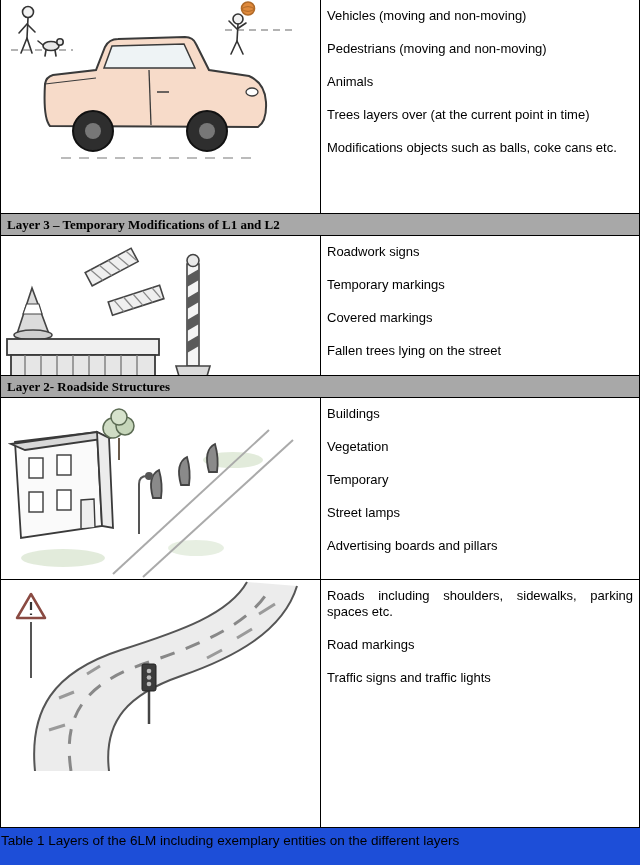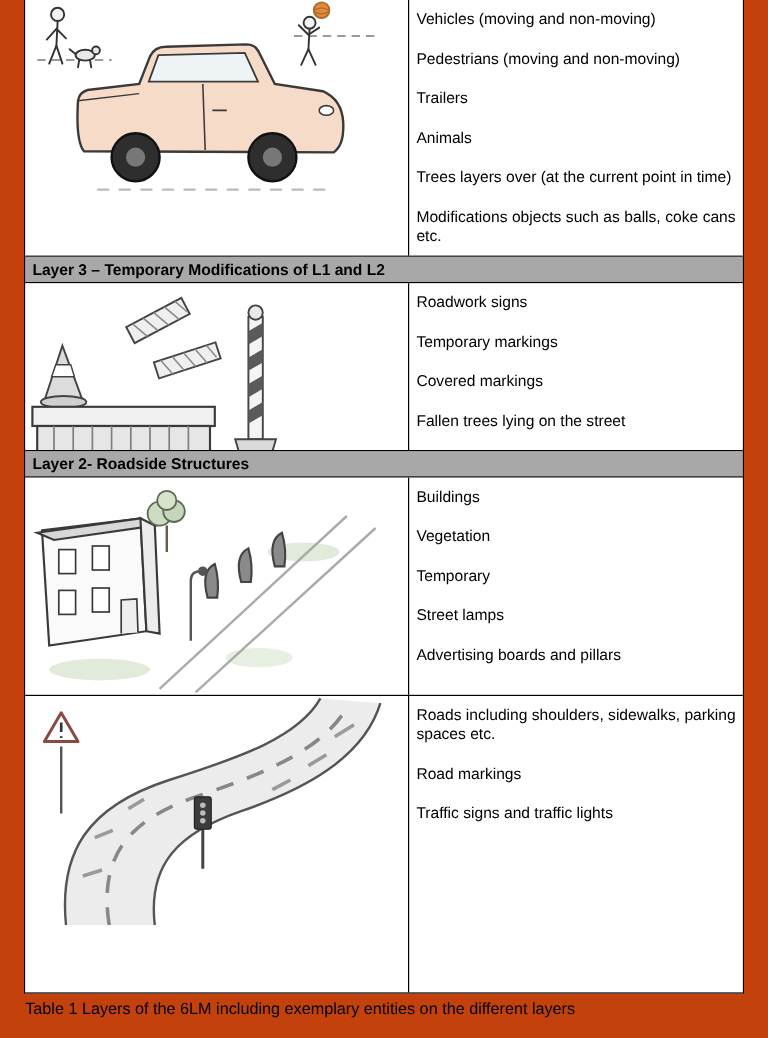--- a/index.html
+++ b/index.html
@@ -1,30 +1,30 @@
 <!DOCTYPE html>
 <html><head>
 <meta charset="utf-8">
 <style>
   * { margin:0; padding:0; box-sizing:border-box; }
   html,body { background:#ffffff; }
   body {
     width:640px; height:865px; overflow:hidden;
     font-family:"Liberation Sans", sans-serif; color:#000;
   }
-  .page { width:640px; height:865px; padding:0 20px; background:#c2410c; }
+  .page { width:640px; height:865px; padding:0 0; background:#1d4ed8; }
   .layers-table { border-left:1px solid #000; border-right:1px solid #000; }
   .content-row { display:flex; border-bottom:1px solid #000; background:#fff; }
   .sketch-cell { width:320px; border-right:1px solid #000; overflow:hidden; position:relative; }
   .sketch-cell svg { display:block; margin:0 auto; }
   .text-cell { flex:1; padding:8px 6px 0 6px; }
   .item { font-size:13px; line-height:16px; margin-bottom:17px; text-align:justify; }
   .header-row {
     height:22px; background:#a8a8a8; border-bottom:1px solid #000;
-    display:flex; align-items:center; padding-left:6px;
+    display:flex; align-items:center; padding-left:6px;font-family:Liberation Serif, serif;
   }
   .header-row span { font-size:13px; font-weight:bold; }
   .caption { font-size:13.5px; padding:5px 1px 0 1px; }
   .h214{height:214px}.h184{height:140px}.h182{height:182px}.h192{height:248px}
 </style>
 </head>
 <body>
 
 <div class="page">
   <div class="layers-table">
@@ -61,21 +61,20 @@
             <circle cx="92" cy="131" r="8" fill="#777"></circle>
             <circle cx="206" cy="131" r="20" fill="#2e2e2e" stroke="#111" stroke-width="2"></circle>
             <circle cx="206" cy="131" r="8" fill="#777"></circle>
             <path d="M60,158 h190" stroke="#bbb" stroke-width="2" stroke-dasharray="10 8"></path>
           </g>
         </svg>
       </div>
       <div class="text-cell">
         <p class="item">Vehicles (moving and non-moving)</p>
         <p class="item">Pedestrians (moving and non-moving)</p>
-        <p class="item">Trailers</p>
         <p class="item">Animals</p>
         <p class="item">Trees layers over (at the current point in time)</p>
         <p class="item">Modifications objects such as balls, coke cans etc.</p>
       </div>
     </div>
 
     <div class="header-row">
       <span>Layer 3 – Temporary Modifications of L1 and L2</span>
     </div>
 

